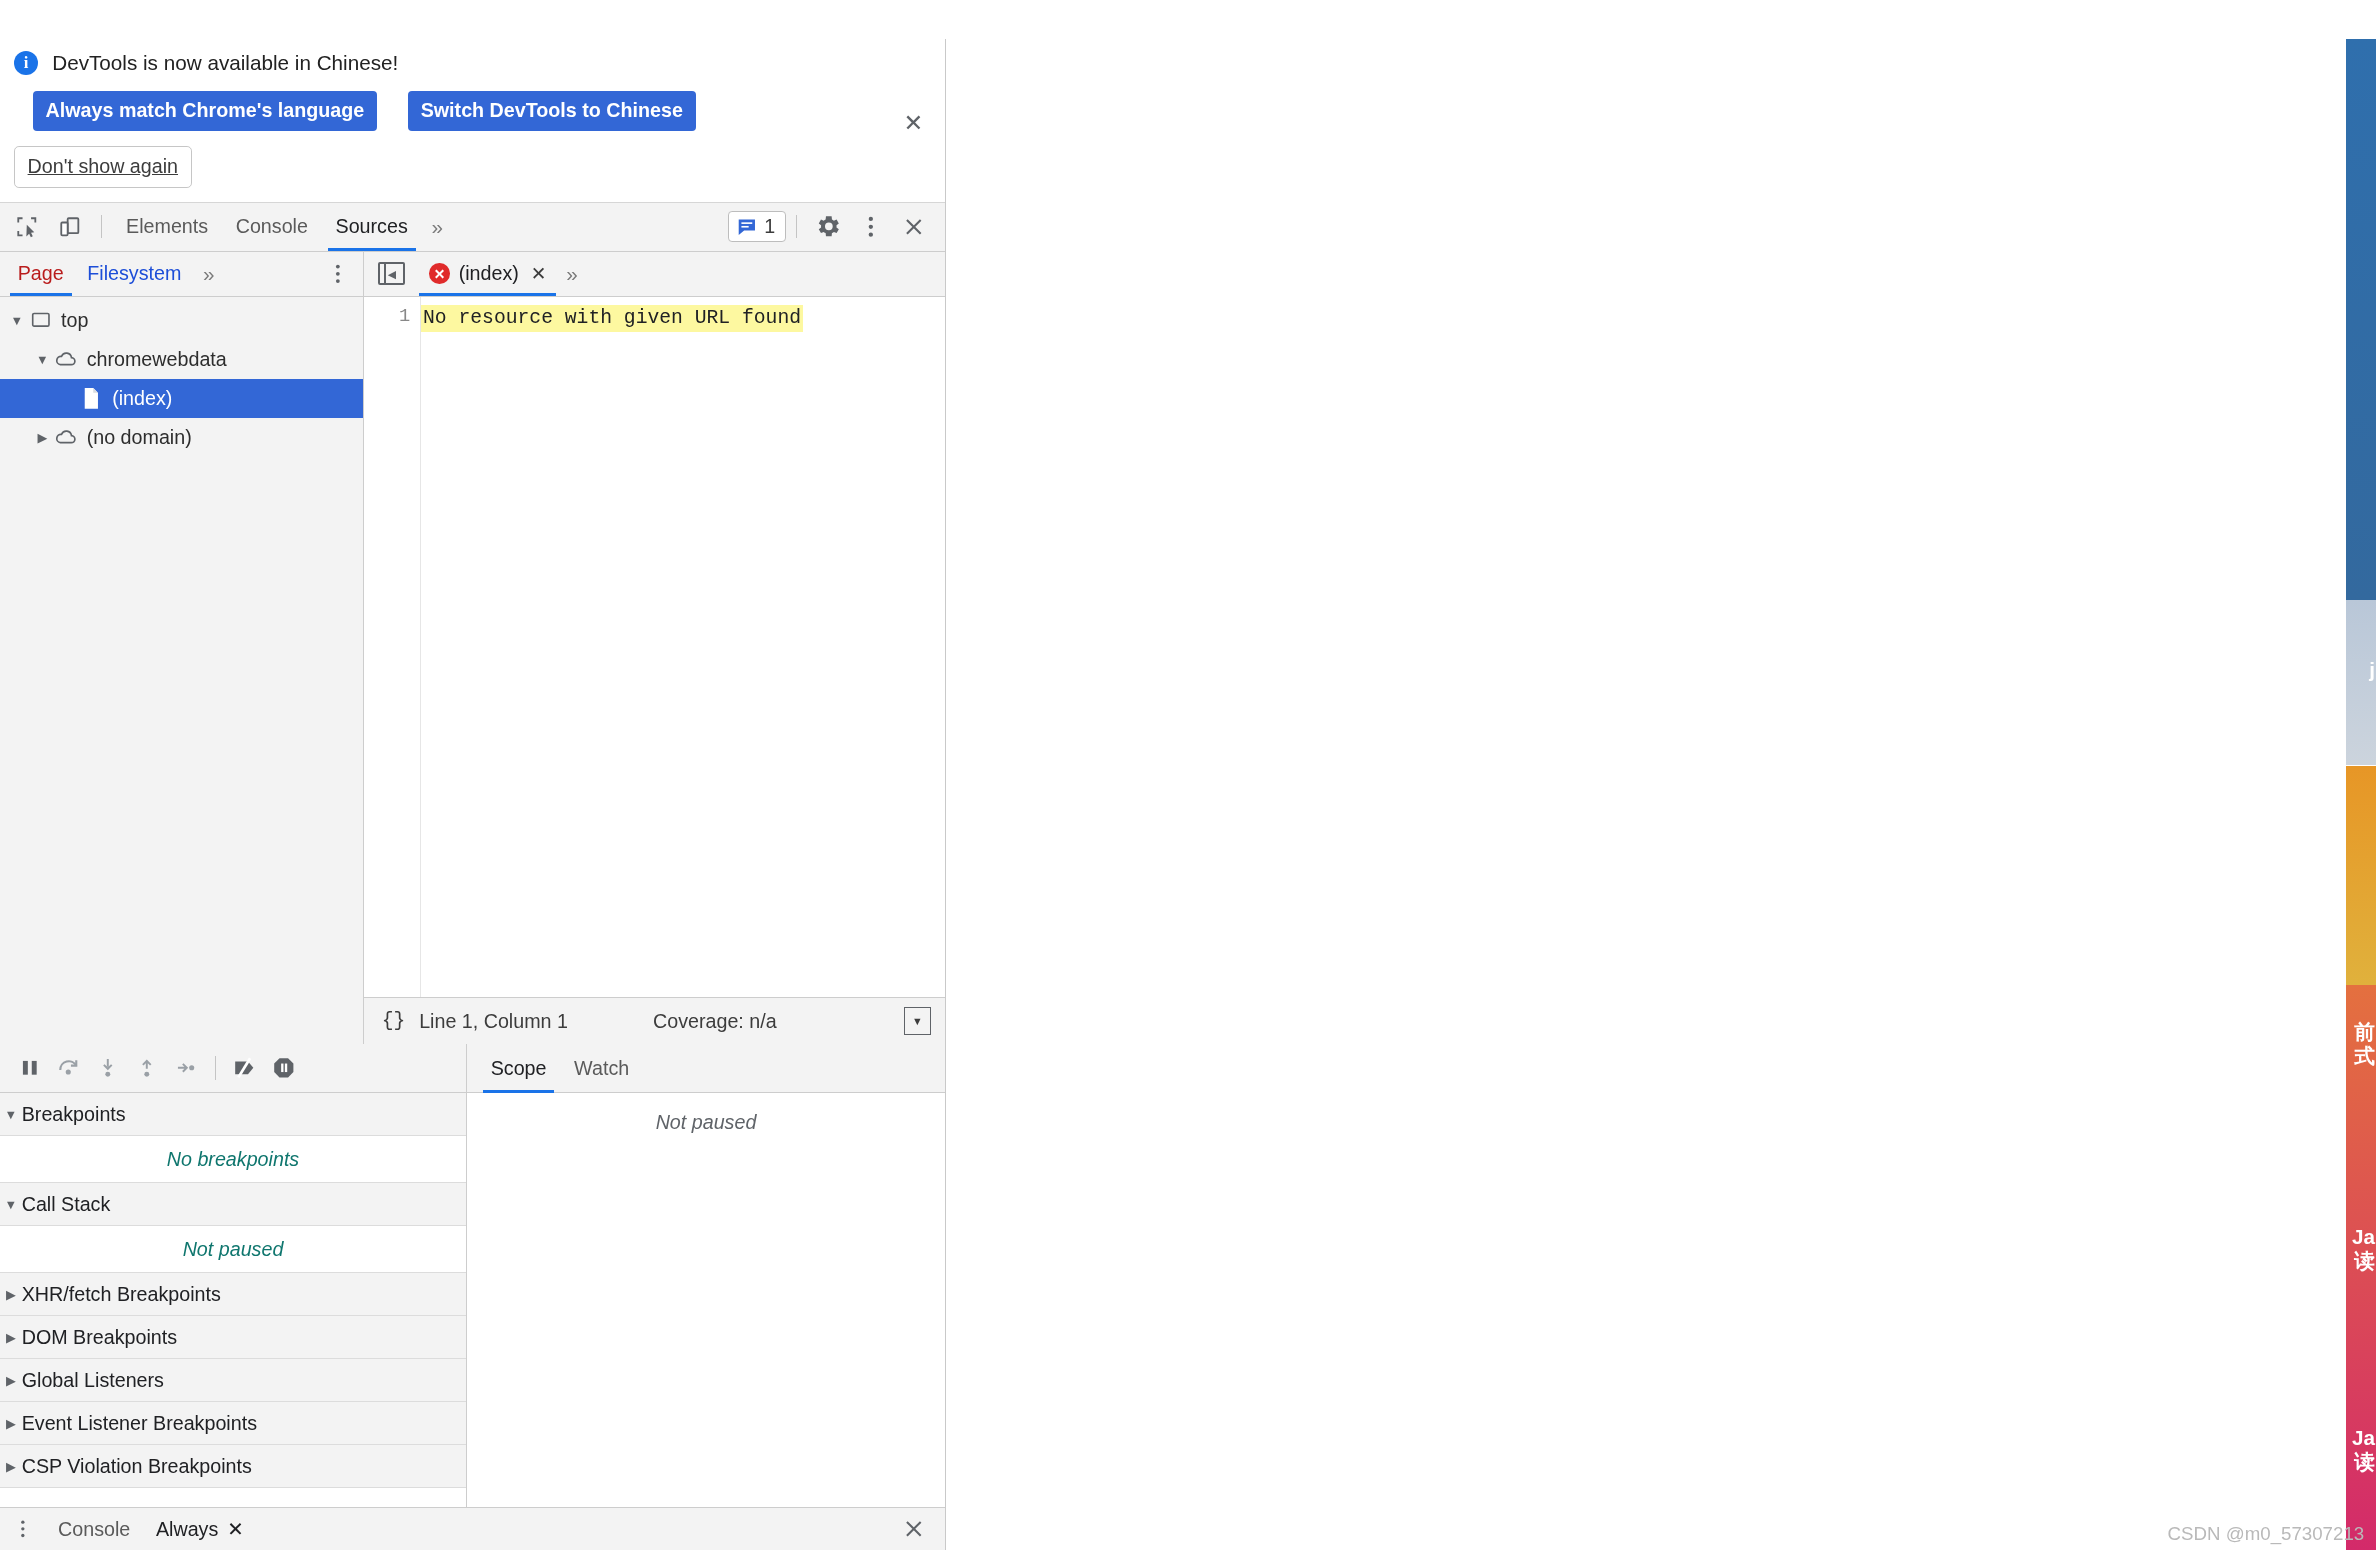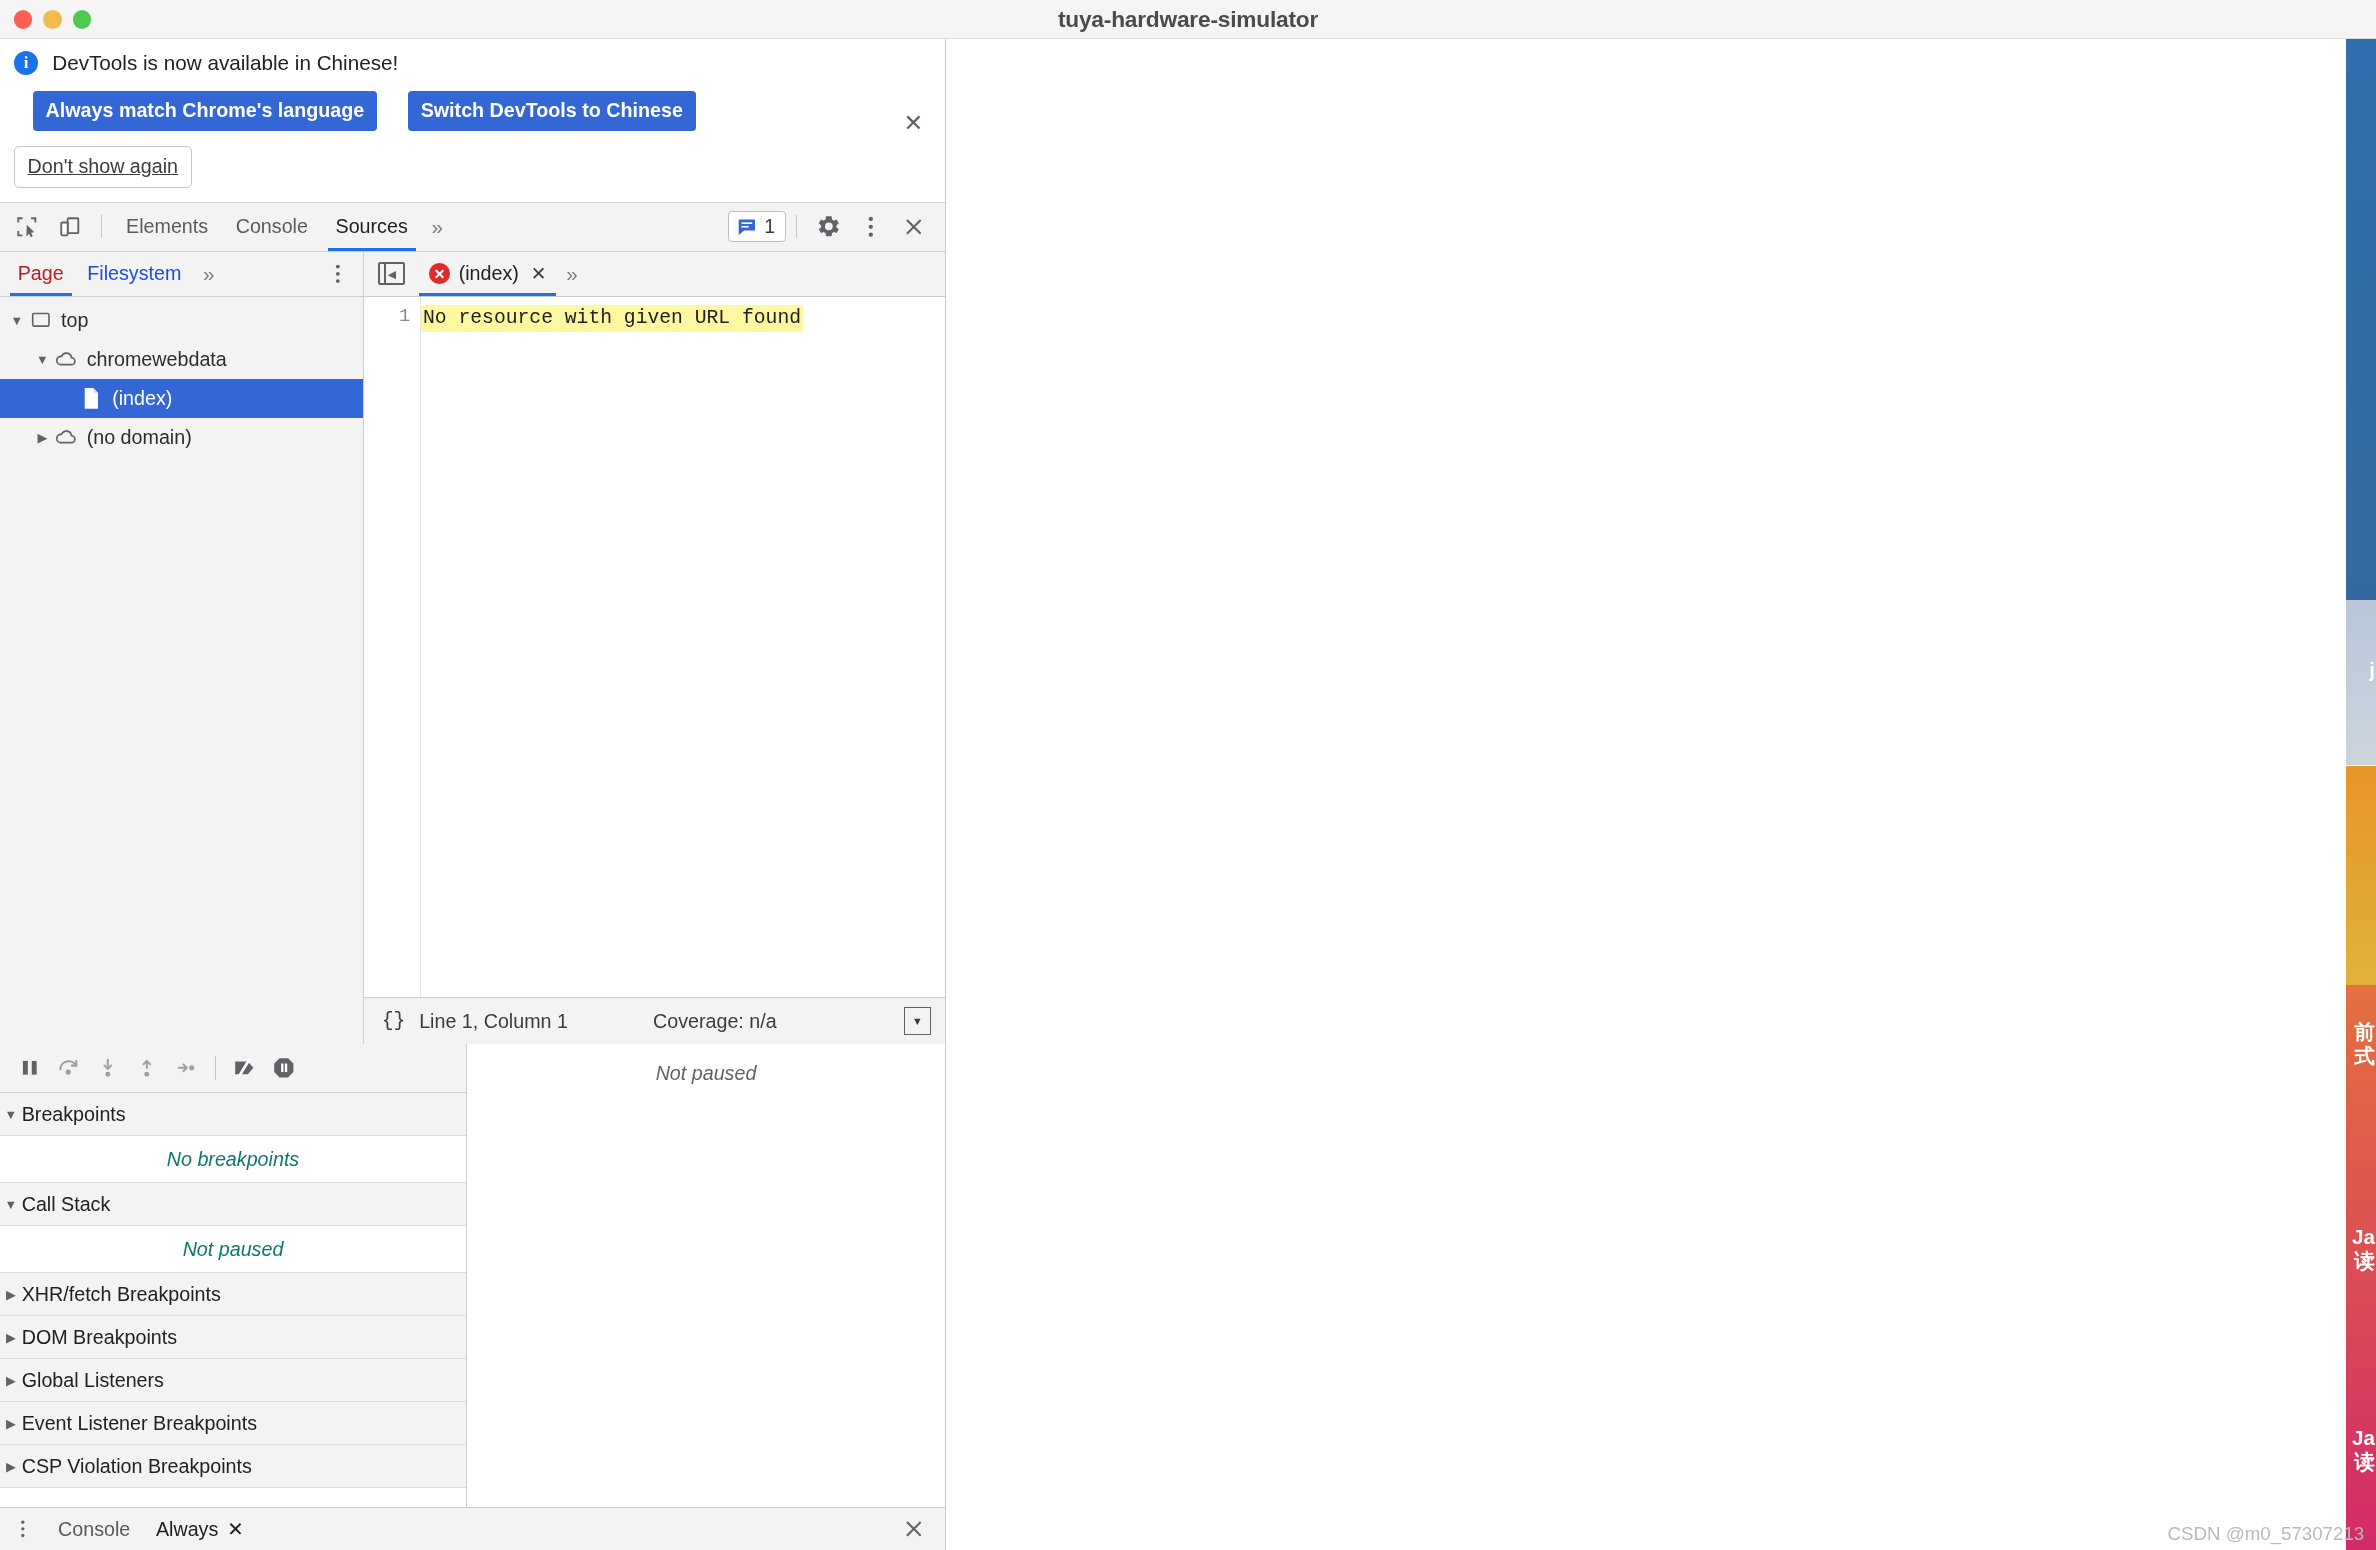--- a/index.html
+++ b/index.html
@@ -282,28 +282,20 @@
   .drawer-tab.active { color: #202124; }
   .drawer-close { margin-left: auto; padding: 0 19.7px; cursor: pointer; }
 
   .ico { display: block; }
 </style>
 </head>
 <body>
 
 <div id="app">
 
-  <div class="titlebar">
-    <div class="traffic">
-      <span class="dot red"></span>
-      <span class="dot yellow"></span>
-      <span class="dot green"></span>
-    </div>
-    <div class="win-title">tuya-hardware-simulator</div>
-  </div>
 
   <div class="page-area">
     <div class="edge-strip">
       <div class="edge-band b1"></div>
       <div class="edge-band b2"></div>
       <div class="edge-band b3"></div>
       <div class="edge-band b4"></div>
       <div class="edge-text" style="top:619px">j</div>
       <div class="edge-text" style="top:981px;white-space:pre">前
 式</div>
@@ -546,20 +538,24 @@
           <span class="twisty">▶</span>
           <span>Event Listener Breakpoints</span>
         </div>
         <div class="section-head">
           <span class="twisty">▶</span>
           <span>CSP Violation Breakpoints</span>
         </div>
       </div>
 
       <div class="debug-right">
+        <div class="scope-tabs">
+          <span class="scope-tab active">Scope</span>
+          <span class="scope-tab">Watch</span>
+        </div>
         <div class="scope-body">Not paused</div>
       </div>
     </div>
 
     <div class="drawer-bar">
       <span class="kebab" style="margin-left:0;padding:0 13.8px">
         <svg class="ico" width="17.7" height="21.7" viewBox="0 0 12 26" fill="#5f6368">
           <circle cx="6" cy="5" r="2"></circle>
             <circle cx="6" cy="13" r="2"></circle>
             <circle cx="6" cy="21" r="2"></circle>

